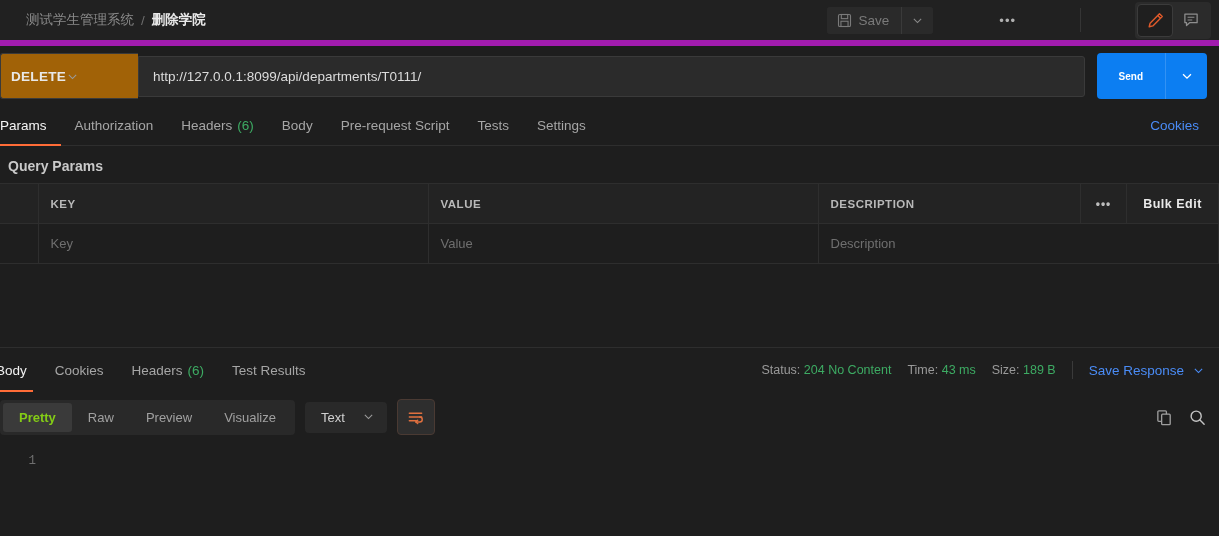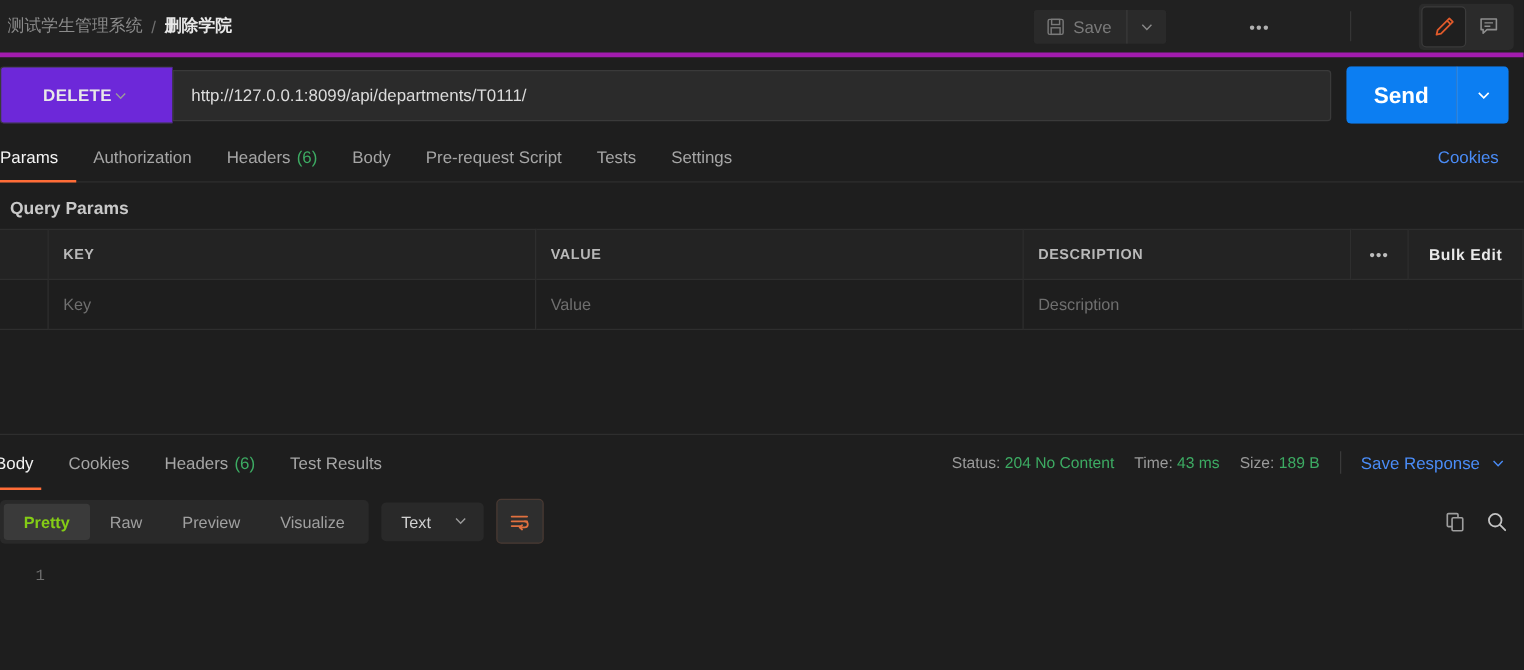--- a/index.html
+++ b/index.html
@@ -9,22 +9,22 @@
     font-family: "Liberation Sans", sans-serif;
     color: #d4d4d4;
     overflow: hidden;
   }
 
   
   .topbar {
     height: 46px;
     background: #212121;
     display: flex; align-items: center;
-    padding: 0 8px 0 6px;
-    border-bottom: 4px solid #a21caf;
+    padding: 0 8px 0 26px;
+    border-bottom: 6px solid #a21caf;
   }
   .breadcrumb { display: flex; align-items: center; font-size: 13.5px; }
   .bc-collection { color: #8b8b8b; }
   .bc-sep { color: #6e6e6e; margin: 0 7px; }
   .bc-current { color: #e8e8e8; font-weight: bold; }
   .top-right { margin-left: auto; display: flex; align-items: center; gap: 42px; }
 
   .save-group { display: flex; align-items: center; background: #2a2a2a; border-radius: 3px; overflow: hidden; }
   .save-btn {
     display: flex; align-items: center; gap: 7px;
@@ -55,41 +55,41 @@
   
   .urlbar {
     height: 60px;
     background: #1e1e1e;
     display: flex; align-items: center;
     padding: 0 12px 0 0;
     gap: 0;
   }
   .method-box {
     width: 138px; height: 46px;
-    background: #6d28d9;
+    background: #a16207;
     border: 1px solid #3a3a3a;
     border-right: none;
     border-radius: 3px 0 0 3px;
-    display: flex; align-items: center; justify-content: center;
+    display: flex; align-items: center; justify-content: flex-start;
     padding: 0 12px 0 10px;
   }
   .method-label { font-size: 13.5px; font-weight: bold; color: #e8e8e8; letter-spacing: .3px; }
   .url-box {
     flex: 1; height: 41px;
     background: #2b2b2b;
     border: 1px solid #3a3a3a;
     border-radius: 0 3px 3px 0;
     display: flex; align-items: center;
     padding: 0 14px;
     font-size: 13.5px; color: #dcdcdc;
   }
   .send-group { display: flex; margin-left: 12px; border-radius: 4px; overflow: hidden; }
   .send-btn {
     background: #0c7ef2; color: #fff;
-    font-size: 18px; font-weight: bold;
+    font-size: 10px; font-weight: bold;
     padding: 0 22px; height: 46px;
     display: flex; align-items: center;
   }
   .send-caret {
     background: #0c7ef2; width: 42px; height: 46px;
     display: flex; align-items: center; justify-content: center;
     border-left: 1px solid rgba(255,255,255,.16);
   }
 
   

